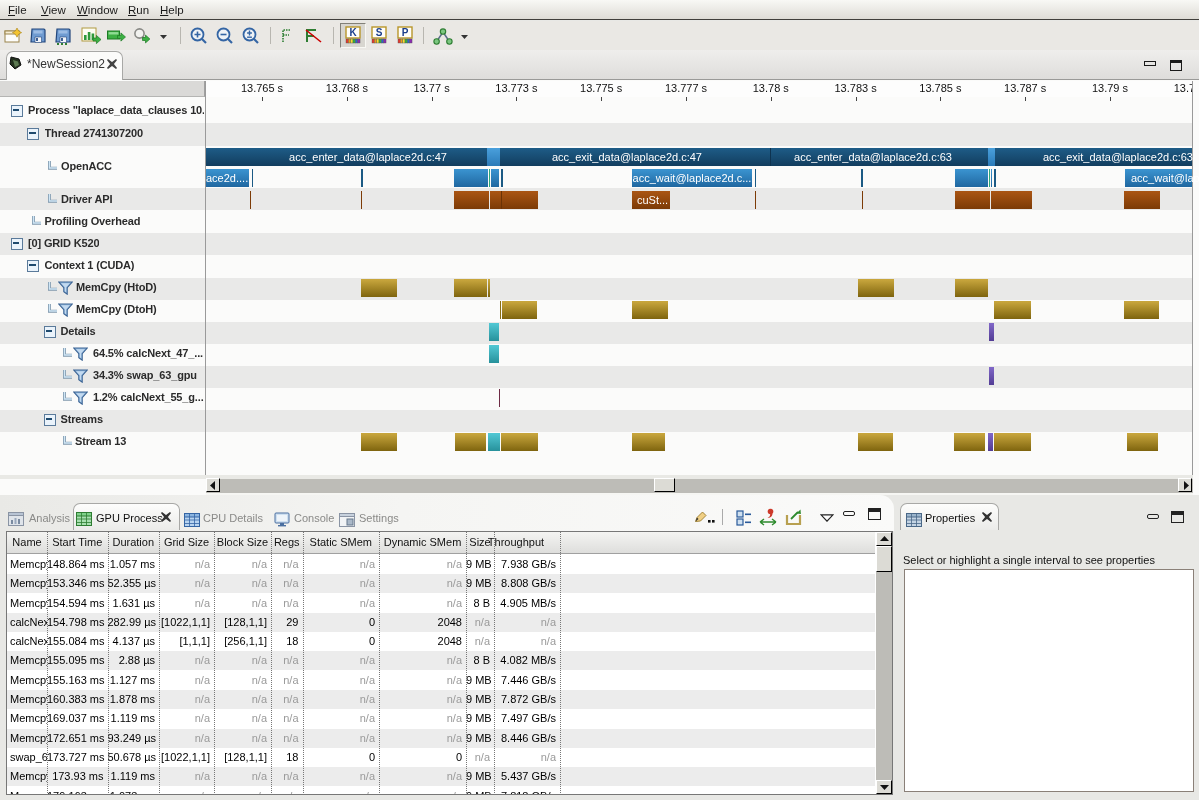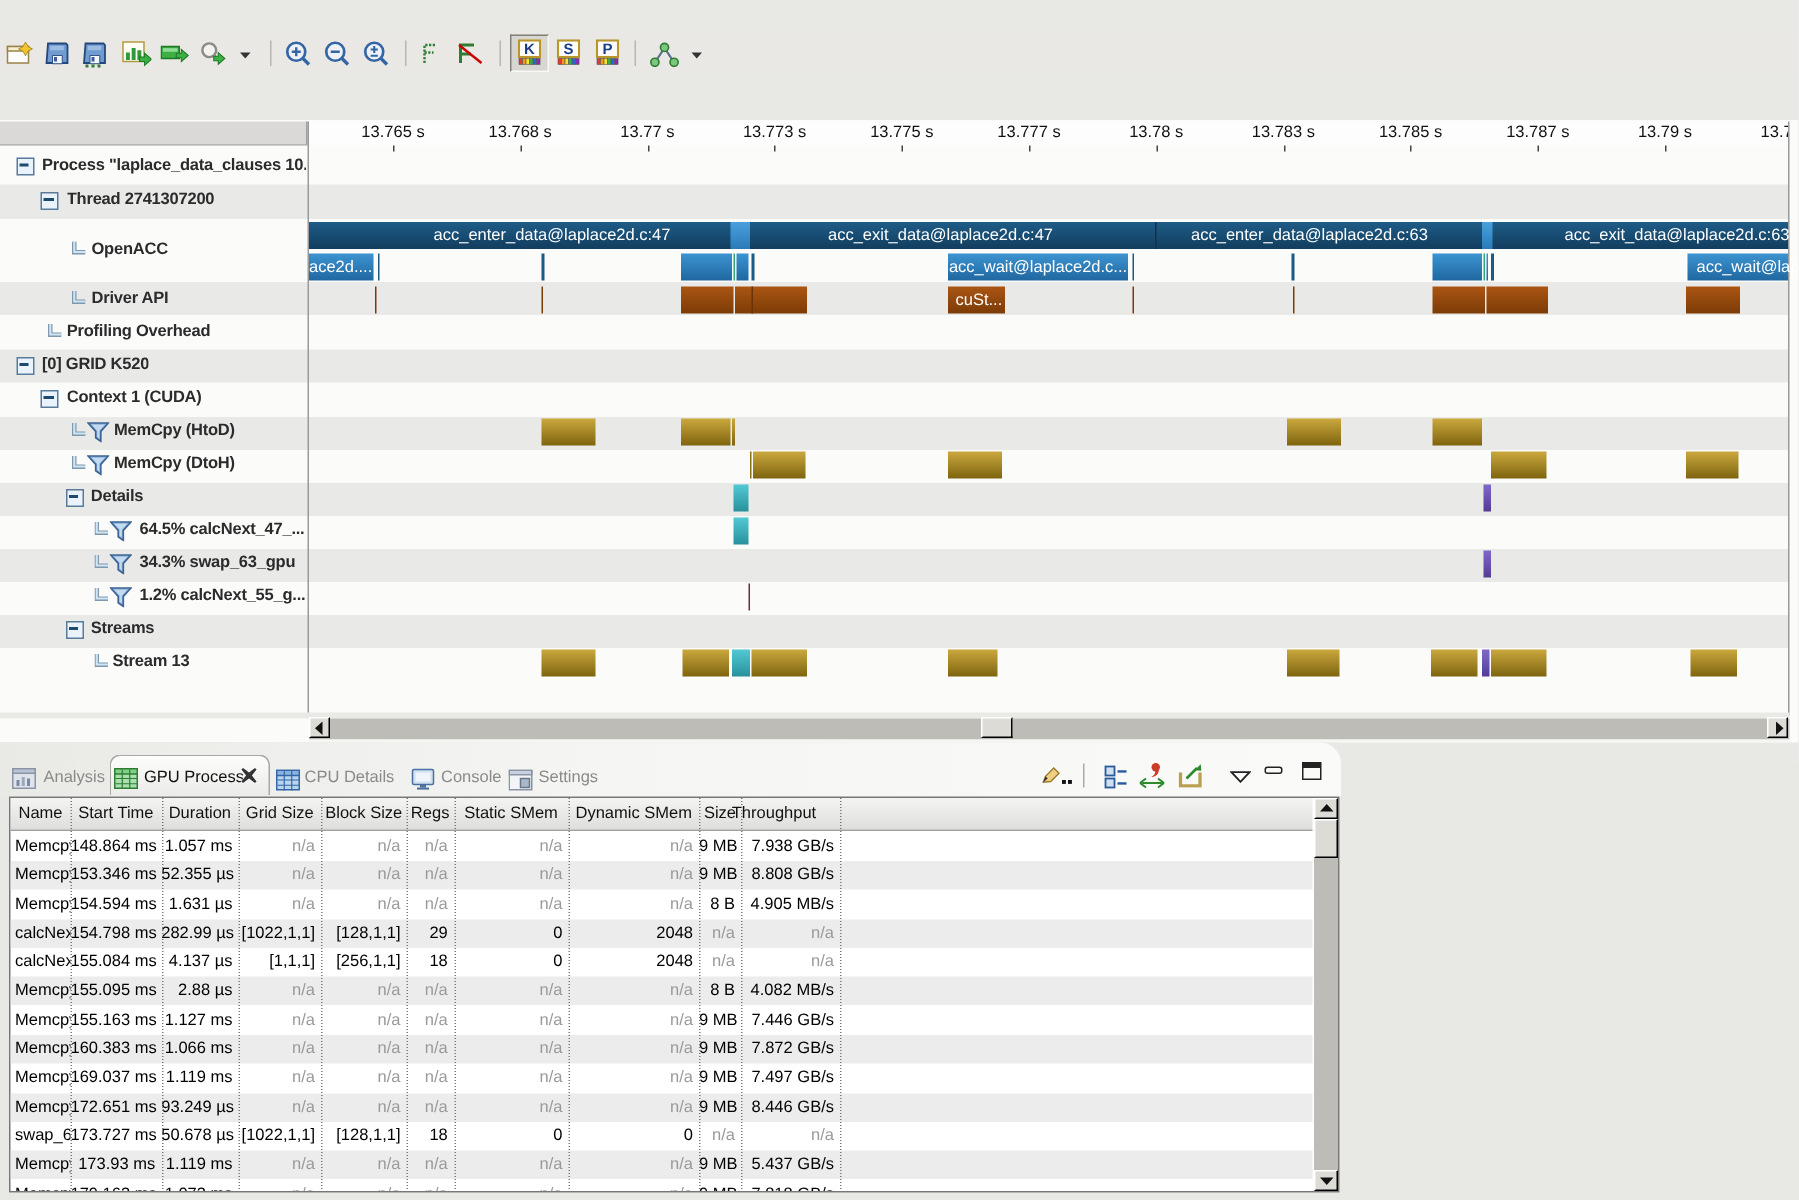--- a/index.html
+++ b/index.html
@@ -17,20 +17,27 @@
 .purp  { background:linear-gradient(#7f66c6 5%,#523c94); }
 .bartext { position:absolute; font-size:11px; color:#fff; white-space:nowrap; }
 .rlabel { position:absolute; top:1px; transform:translateX(-50%); white-space:nowrap; }
 .hcell { position:absolute; top:0; height:21px; line-height:21px; text-align:center; font-size:11px; color:#111; overflow:hidden; }
 .tcell { position:absolute; top:0; height:19px; line-height:19px; text-align:right; padding-right:4px; overflow:hidden; white-space:nowrap; font-size:11px; }
 .lcell { text-align:left; padding-left:3px; padding-right:0; }
 .na { color:#9a9a9a; }
 .viewtab { position:absolute; font-size:11px; color:#8a8a88; white-space:nowrap; }
 </style></head><body>
 <div id="root">
+<div class="abs" style="left:0;top:0;width:1199px;height:20px;background:linear-gradient(#f8f8f5,#dedcd6);border-bottom:1px solid #403f3b;font-size:11.5px;color:#1a1a1a">
+<span class="abs" style="left:8px;top:4px"><u>F</u>ile</span>
+<span class="abs" style="left:41px;top:4px"><u>V</u>iew</span>
+<span class="abs" style="left:77px;top:4px"><u>W</u>indow</span>
+<span class="abs" style="left:128px;top:4px"><u>R</u>un</span>
+<span class="abs" style="left:160px;top:4px"><u>H</u>elp</span>
+</div>
 <div class="abs" style="left:0;top:21px;width:1199px;height:29px;background:#eae8e4">
 <svg class="abs" style="left:4px;top:6px" width="19" height="18" viewBox="0 0 19 18">
         <rect x="1" y="4" width="14" height="11" fill="#fdfdfb" stroke="#9a834a"></rect>
         <rect x="1" y="4" width="14" height="3" fill="#f6edd3" stroke="#9a834a"></rect>
         <path d="M13 1 l1.6 3 3 1.6 -3 1.6 -1.6 3 -1.6 -3 -3 -1.6 3 -1.6z" fill="#f4c430" stroke="#a8831a" stroke-width="0.6"></path>
       </svg>
 <svg class="abs" style="left:30px;top:7px" width="17" height="16" viewBox="0 0 17 16">
         <path d="M2 1 h12 l1 1 v12 h-14z" fill="#6f9bd1" stroke="#23477c" stroke-width="1.2"></path>
         <path d="M3.5 2.5 h9 v3 h-9z" fill="#9cbce4"></path>
         <path d="M5 9 h6.5 v5.5 h-6.5z" fill="#f2f5fa" stroke="#23477c" stroke-width="0.6"></path>
@@ -131,20 +138,33 @@
 <div class="abs" style="left:423px;top:6px;width:1px;height:17px;background:#b8b6b0"></div>
 <svg class="abs" style="left:433px;top:7px" width="20" height="17" viewBox="0 0 20 17">
         <path d="M10 4 L4 13 M10 4 L16 13" stroke="#5a6e88" stroke-width="1.5"></path>
         <circle cx="10" cy="3.6" r="2.7" fill="#7cc780" stroke="#2e7d32" stroke-width="1.1"></circle>
         <circle cx="3.6" cy="13.5" r="2.7" fill="#7cc780" stroke="#2e7d32" stroke-width="1.1"></circle>
         <circle cx="16.4" cy="13.5" r="2.7" fill="#7cc780" stroke="#2e7d32" stroke-width="1.1"></circle>
       </svg>
 <svg class="abs" style="left:460px;top:13px" width="10" height="6" viewBox="0 0 10 6">
         <path d="M1 1 h7 l-3.5 4z" fill="#333"></path>
       </svg>
+</div>
+<div class="abs" style="left:0;top:50px;width:1199px;height:30px;background:linear-gradient(#efeeec,#dedddb);border-bottom:1px solid #9a9a98">
+<div class="abs" style="left:6px;top:1px;width:117px;height:29px;background:#fbfbfa;border:1px solid #a8a8a6;border-bottom:none;border-radius:7px 7px 0 0"></div>
+<svg class="abs" style="left:9px;top:6px" width="15" height="16" viewBox="0 0 15 16">
+        <path d="M2 1 L10 3 L12 9 L6 13 L1 8 z" fill="#24321f" stroke="#111"></path>
+        <path d="M4 4 L9 5.5 L10 9 L6 11z" fill="#5d7a52"></path>
+      </svg>
+<span class="abs" style="left:27px;top:7px;font-size:12px;color:#333">*NewSession2</span>
+<svg class="abs" style="left:106px;top:8px" width="12" height="12" viewBox="0 0 13 13">
+        <path d="M2.2 1 L6.5 4.4 L10.8 1 L12 2.2 L8.6 6.5 L12 10.8 L10.8 12 L6.5 8.6 L2.2 12 L1 10.8 L4.4 6.5 L1 2.2z" fill="#444" stroke="#fff" stroke-width="0.8" paint-order="stroke"></path>
+      </svg>
+<div class="abs" style="left:1144px;top:11px;width:12px;height:5px;border:1.8px solid #1a1a1a"></div>
+<div class="abs" style="left:1170px;top:10px;width:12px;height:11px;border:1.8px solid #1a1a1a;border-top-width:3.5px"></div>
 </div>
 <div class="abs" style="left:0;top:80px;width:1199px;height:415px;background:#fbfbfa">
 <div class="abs" style="left:0;top:43px;width:1192px;height:23px;background:#e9e9e8"></div>
 <div class="abs" style="left:0;top:108px;width:1192px;height:22px;background:#e9e9e8"></div>
 <div class="abs" style="left:0;top:153px;width:1192px;height:22px;background:#e9e9e8"></div>
 <div class="abs" style="left:0;top:198px;width:1192px;height:22px;background:#e9e9e8"></div>
 <div class="abs" style="left:0;top:242px;width:1192px;height:22px;background:#e9e9e8"></div>
 <div class="abs" style="left:0;top:286px;width:1192px;height:22px;background:#e9e9e8"></div>
 <div class="abs" style="left:0;top:330px;width:1192px;height:22px;background:#e9e9e8"></div>
 <div class="abs" style="left:0;top:1px;width:205px;height:16px;background:#dad9d7;border-right:1px solid #a0a0a0;border-bottom:1px solid #b5b5b3"></div>
@@ -481,21 +501,21 @@
 <div class="tcell na" style="left:152px;top:139px;width:55px">n/a</div>
 <div class="tcell na" style="left:207px;top:139px;width:57px">n/a</div>
 <div class="tcell na" style="left:264px;top:139px;width:31.5px">n/a</div>
 <div class="tcell na" style="left:295.5px;top:139px;width:76.5px">n/a</div>
 <div class="tcell na" style="left:372px;top:139px;width:87px">n/a</div>
 <div class="tcell" style="left:459px;top:139px;width:28px">9 MB</div>
 <div class="tcell" style="left:487px;top:139px;width:66px">7.446 GB/s</div>
 <div class="abs" style="left:0;top:158px;width:868px;height:19px;background:#ececec"></div>
 <div class="tcell lcell" style="left:0px;top:158px;width:40px">Memcpy</div>
 <div class="tcell" style="left:40px;top:158px;width:60.5px">160.383 ms</div>
-<div class="tcell" style="left:100.5px;top:158px;width:51.5px">1.066 ms</div>
+<div class="tcell" style="left:100.5px;top:158px;width:51.5px">1.878 ms</div>
 <div class="tcell na" style="left:152px;top:158px;width:55px">n/a</div>
 <div class="tcell na" style="left:207px;top:158px;width:57px">n/a</div>
 <div class="tcell na" style="left:264px;top:158px;width:31.5px">n/a</div>
 <div class="tcell na" style="left:295.5px;top:158px;width:76.5px">n/a</div>
 <div class="tcell na" style="left:372px;top:158px;width:87px">n/a</div>
 <div class="tcell" style="left:459px;top:158px;width:28px">9 MB</div>
 <div class="tcell" style="left:487px;top:158px;width:66px">7.872 GB/s</div>
 <div class="abs" style="left:0;top:177px;width:868px;height:19px"></div>
 <div class="tcell lcell" style="left:0px;top:177px;width:40px">Memcpy</div>
 <div class="tcell" style="left:40px;top:177px;width:60.5px">169.037 ms</div>
@@ -566,12 +586,28 @@
 <svg class="abs" style="left:873px;top:3px" width="9" height="8" viewBox="0 0 9 8">
           <path d="M0 6 L4.5 1 L9 6z" fill="#111"></path>
         </svg>
 <div class="abs" style="left:869px;top:14px;width:16px;height:26px;background:#dcdbd5;border:1px solid #fff;border-right-color:#000;border-bottom-color:#000"></div>
 <div class="abs" style="left:869px;top:248px;width:16px;height:14px;background:#dcdbd5;border:1px solid #fff;border-right-color:#000;border-bottom-color:#000"></div>
 <svg class="abs" style="left:873px;top:252px" width="9" height="8" viewBox="0 0 9 8">
           <path d="M0 1 L4.5 6 L9 1z" fill="#111"></path>
         </svg>
 </div>
 </div>
+<div class="abs" style="left:895px;top:495px;width:304px;height:305px;background:#e8e8e5">
+<div class="abs" style="left:5px;top:8px;width:99px;height:27px;background:linear-gradient(#fdfdfc,#ebebe9);border:1px solid #a8a8a6;border-bottom:none;border-radius:7px 7px 0 0"></div>
+<svg class="abs" style="left:11px;top:18px" width="17" height="15" viewBox="0 0 17 15">
+        <rect x="0.5" y="0.5" width="15" height="13" fill="#c4d4e4" stroke="#4a6888"></rect>
+        <rect x="0.5" y="0.5" width="15" height="3.5" fill="#9ab4cc" stroke="#4a6888"></rect>
+        <path d="M5.5 1 v13 M10.5 1 v13 M1 7 h15 M1 10.5 h15" stroke="#4a6888" stroke-width="0.8"></path>
+      </svg>
+<span class="viewtab" style="left:30px;top:17px;color:#111">Properties</span>
+<svg class="abs" style="left:86px;top:16px" width="12" height="12" viewBox="0 0 13 13">
+        <path d="M2.2 1 L6.5 4.4 L10.8 1 L12 2.2 L8.6 6.5 L12 10.8 L10.8 12 L6.5 8.6 L2.2 12 L1 10.8 L4.4 6.5 L1 2.2z" fill="#333" stroke="#fff" stroke-width="0.8" paint-order="stroke"></path>
+      </svg>
+<div class="abs" style="left:252px;top:19px;width:12px;height:5px;border:1.6px solid #222;border-radius:2px"></div>
+<div class="abs" style="left:276px;top:16px;width:13px;height:12px;border:1.6px solid #222;border-top-width:4px"></div>
+<div class="abs" style="left:8px;top:59px;font-size:11px;color:#111">Select or highlight a single interval to see properties</div>
+<div class="abs" style="left:9px;top:74px;width:290px;height:223px;background:#fff;border:1px solid #8a8078"></div>
+</div>
 </div>
 </body></html>

